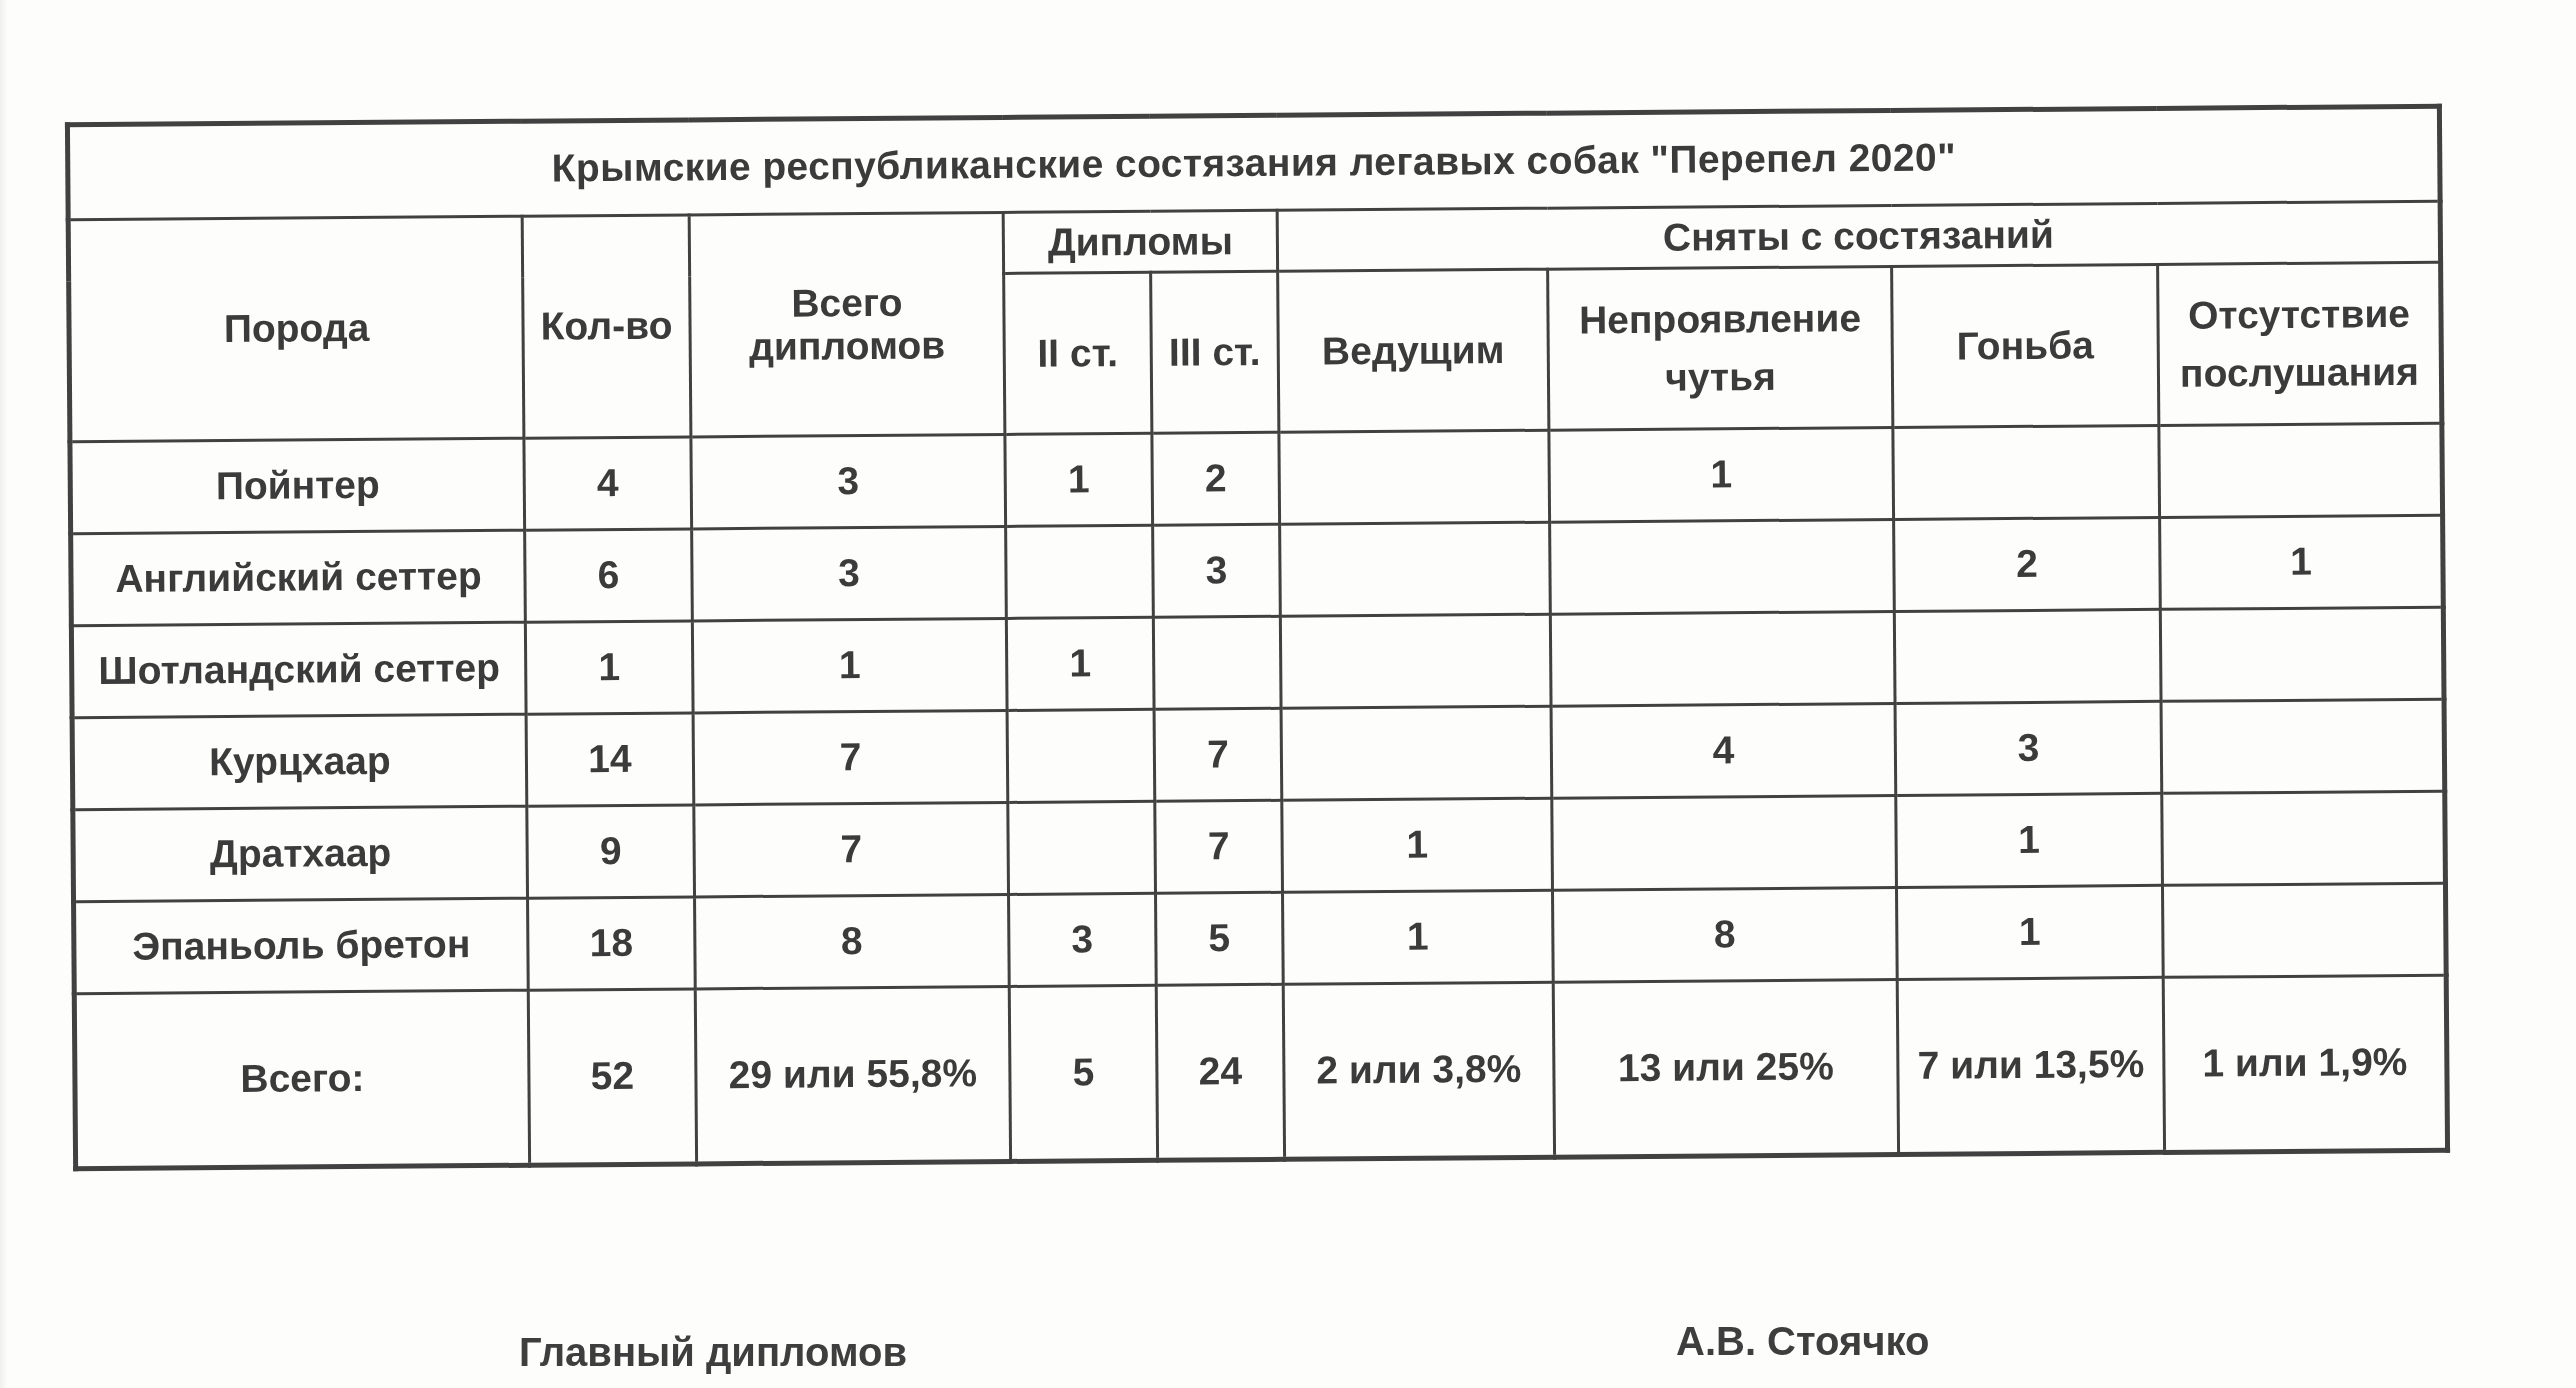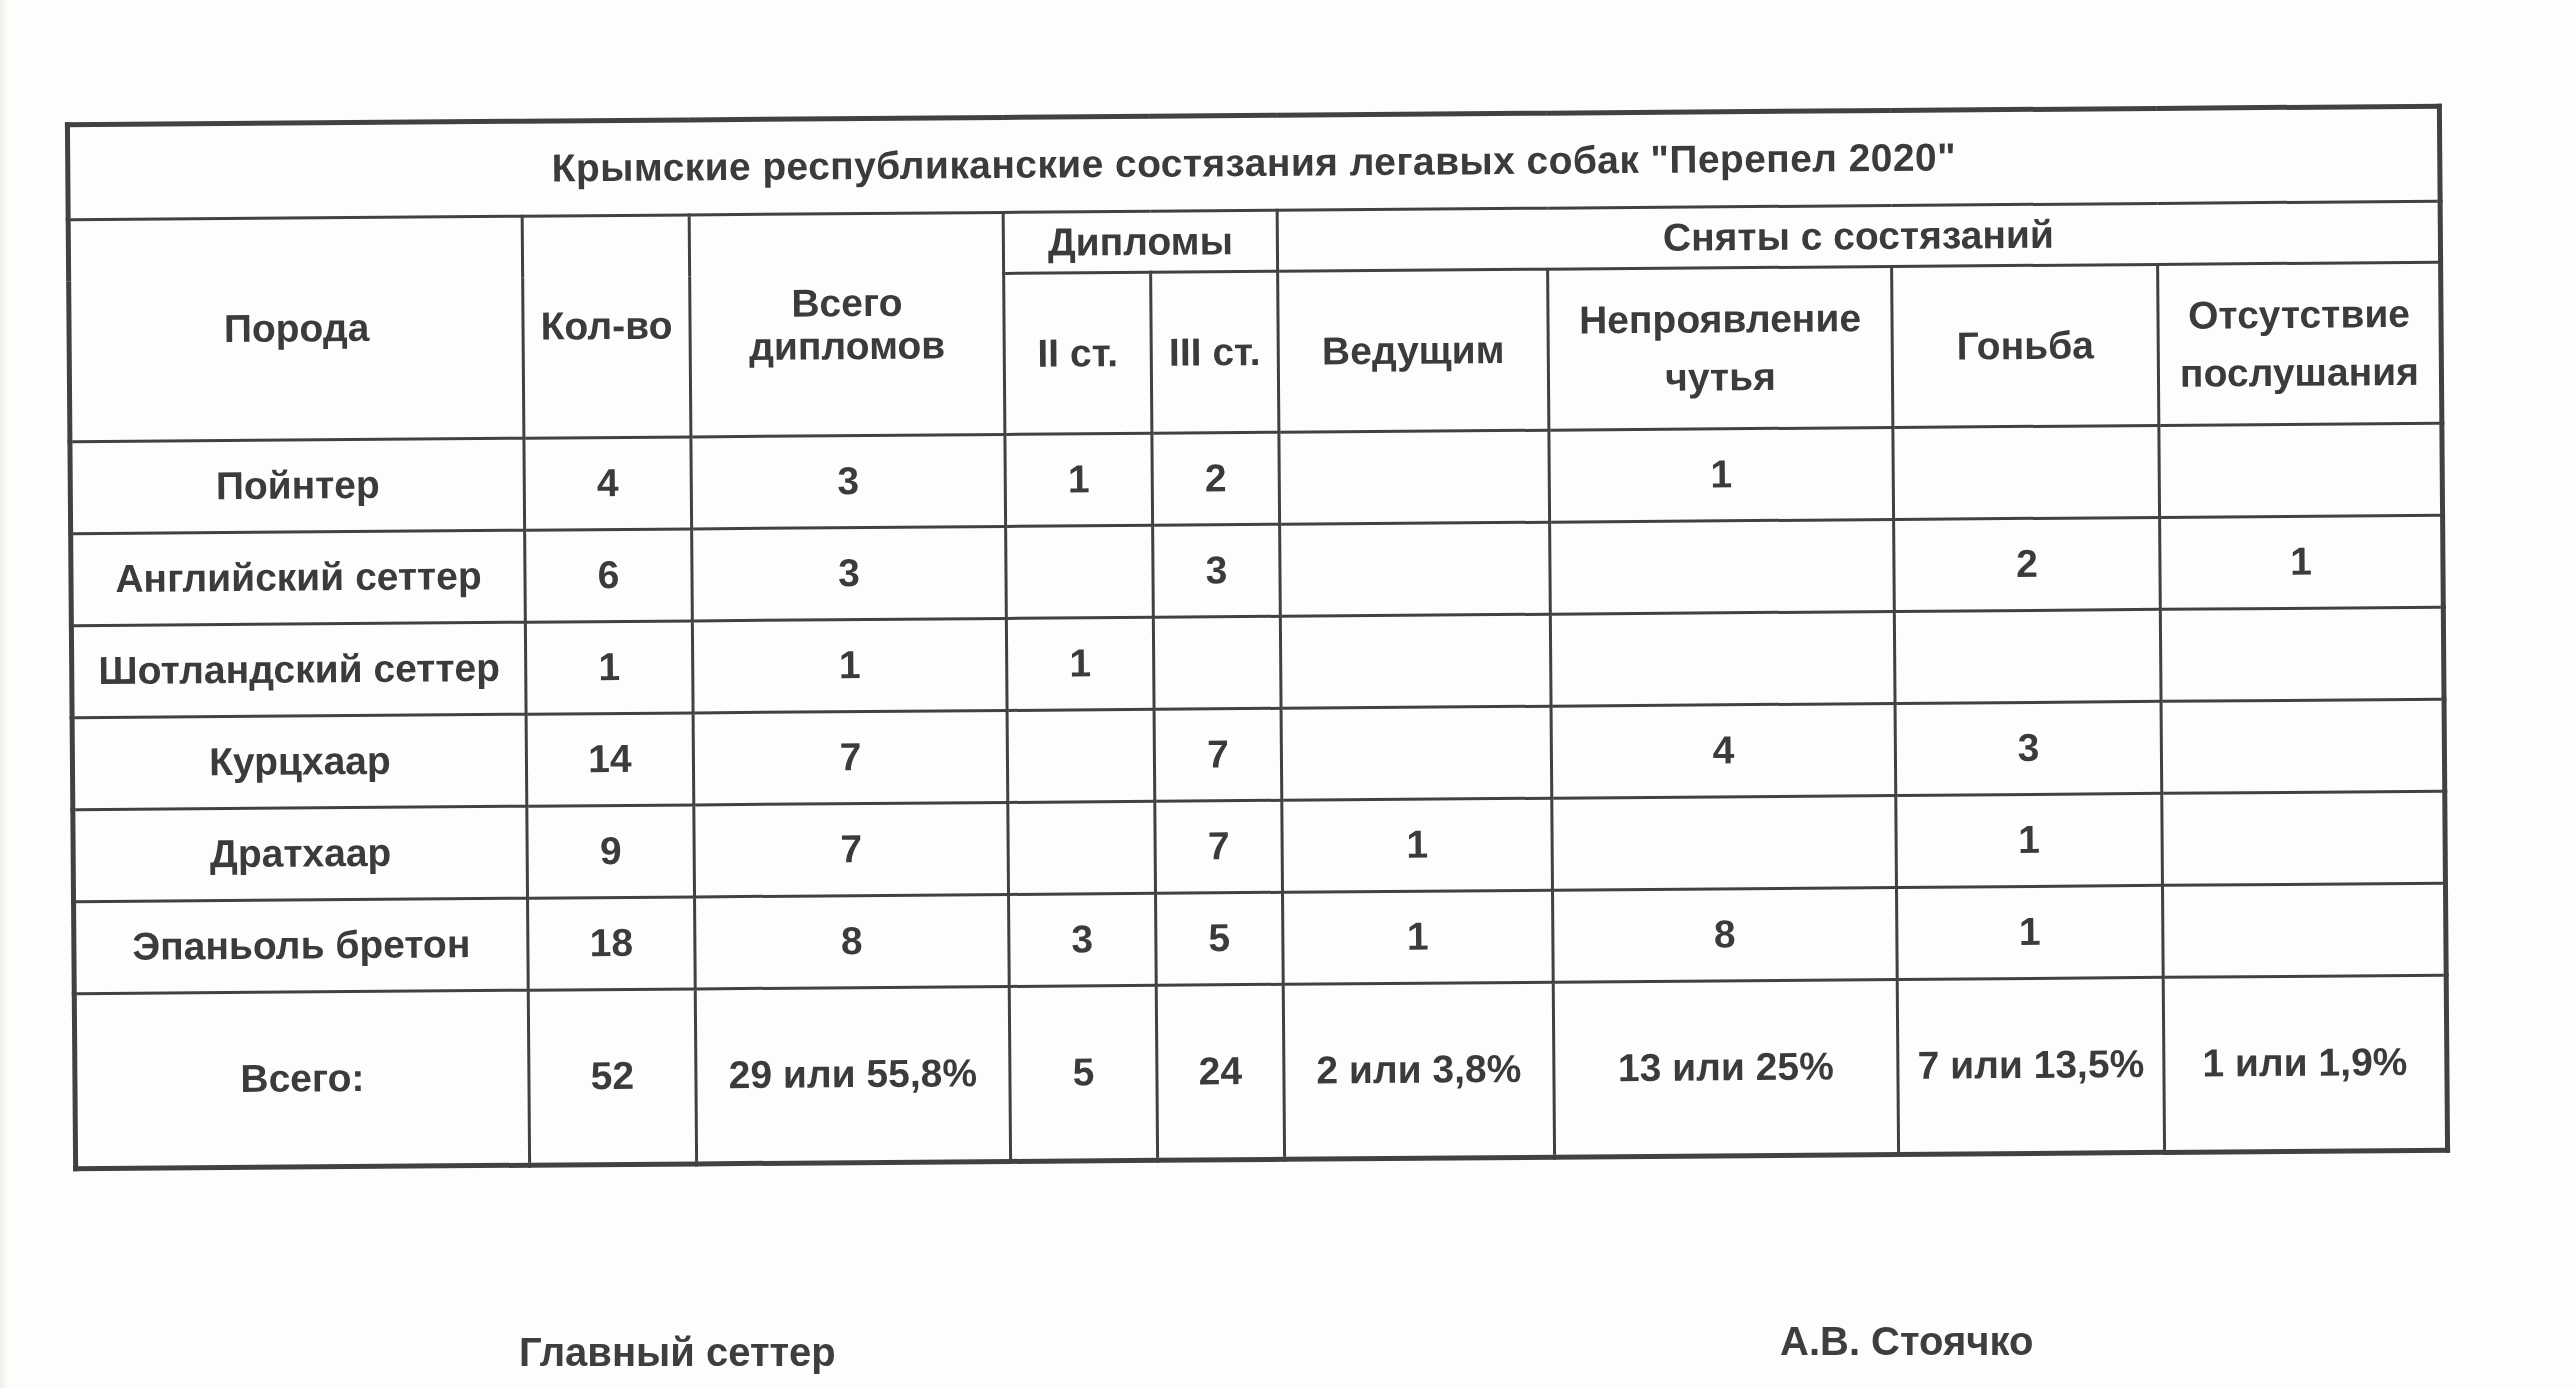--- a/index.html
+++ b/index.html
@@ -63,21 +63,21 @@
     max-width: 216px;
   }
   .sig {
     position: absolute;
     font-weight: 700;
     font-size: 40px;
     white-space: nowrap;
     color: #3e3e3e;
   }
   .sig-role { left: 519px; top: 1330px; }
-  .sig-name { left: 1780px; top: 1319px; }
+  .sig-name { left: 1676px; top: 1319px; }
 </style>
 </head>
 <body>
 
 <div class="sheet">
 
   <div class="table-wrap">
     <table class="results">
       <colgroup>
         <col style="width:454px">
@@ -188,17 +188,17 @@
         <td>24</td>
         <td>2 или 3,8%</td>
         <td>13 или 25%</td>
         <td>7 или 13,5%</td>
         <td>1 или 1,9%</td>
       </tr>
     </tbody>
       </table>
   </div>
 
-  <div class="sig sig-role">Главный сеттер</div>
+  <div class="sig sig-role">Главный дипломов</div>
   <div class="sig sig-name">А.В. Стоячко</div>
 
 </div>
 
 
 </body></html>

